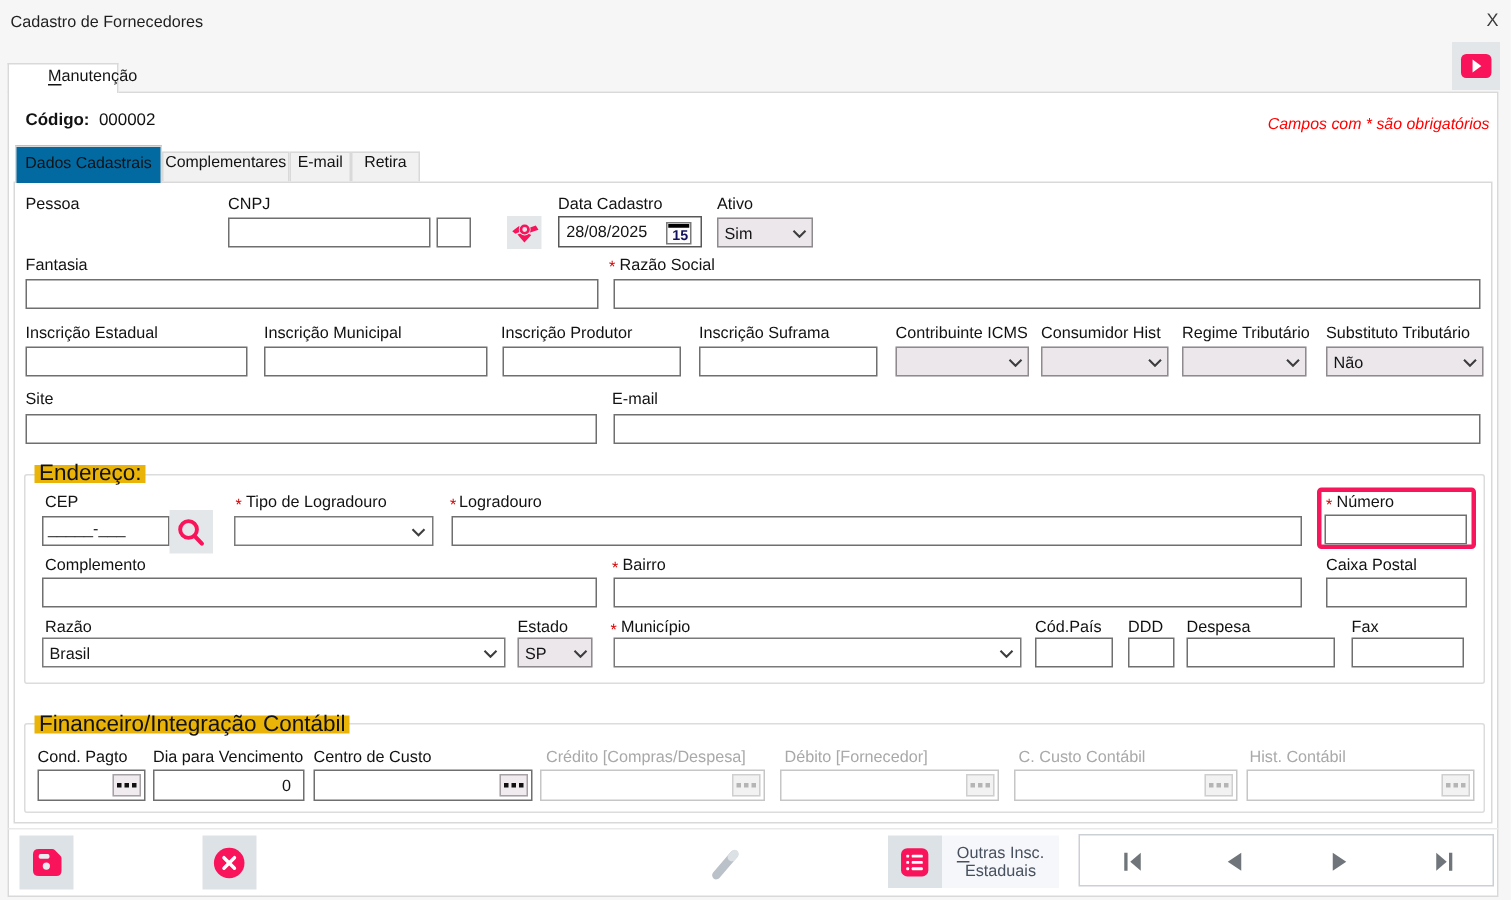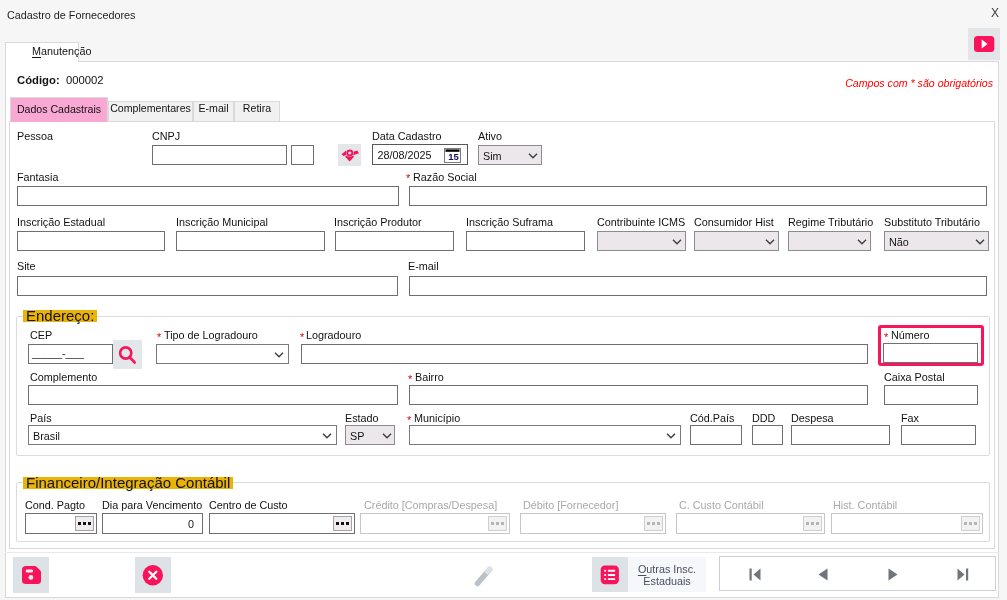--- a/index.html
+++ b/index.html
@@ -39,21 +39,21 @@
 
 <div class="abs" style="left:5px;top:42px;width:74px;height:20px;background:#fff;border:1px solid #d9d9d9;border-bottom:none;z-index:2;line-height:17px;padding-left:26px;font-size:10.8px"><u>M</u>anutenção</div>
 <div class="abs" style="left:5px;top:61px;width:994px;height:537px;background:#fff;border:1px solid #d9d9d9"></div>
 <div class="lbl" style="left:17px;top:73.5px;font-size:11.3px"><b>Código:</b>&nbsp; 000002</div>
 <div class="lbl" style="right:14px;top:77px;color:#ff0000;font-style:italic;font-size:10.6px">Campos com * são obrigatórios</div>
 
 <div class="tab" style="left:108px;top:101px;width:85px;height:21px">Complementares</div>
 <div class="tab" style="left:193px;top:101px;width:41px;height:21px">E-mail</div>
 <div class="tab" style="left:234px;top:101px;width:46px;height:21px">Retira</div>
 <div class="abs" style="left:9px;top:121px;width:986px;height:428px;background:#fff;border:1px solid #d9d9d9"></div>
-<div class="tab" style="left:10px;top:97px;width:98px;height:25px;background:#f9a8d4;border-bottom:none;z-index:3;line-height:23px">Dados Cadastrais</div>
+<div class="tab" style="left:10px;top:97px;width:98px;height:25px;background:#0369a1;border-bottom:none;z-index:3;line-height:23px">Dados Cadastrais</div>
 
 <div class="lbl" style="left:17px;top:130px">Pessoa</div>
 <div class="lbl" style="left:152px;top:130px">CNPJ</div>
 <div class="lbl" style="left:372px;top:130px">Data Cadastro</div>
 <div class="lbl" style="left:478px;top:130px">Ativo</div>
 <div class="inp" style="left:152px;top:145px;width:135px"></div>
 <div class="inp" style="left:291px;top:145px;width:23px"></div>
 <div class="iconsq" style="left:338px;top:144px;width:23px;height:22px;background:#e3e7ea">
   <svg width="23" height="22">
         <g fill="#f8135a">
@@ -153,21 +153,21 @@
 <div class="star" style="left:884px;top:331px;z-index:5">*</div>
 <div class="lbl" style="left:891px;top:329px;z-index:5">Número</div>
 <div class="inp" style="left:883px;top:343px;width:95px;z-index:5"></div>
 <div class="lbl" style="left:30px;top:371px">Complemento</div>
 <div class="star" style="left:408px;top:373px">*</div>
 <div class="lbl" style="left:415px;top:371px">Bairro</div>
 <div class="lbl" style="left:884px;top:371px">Caixa Postal</div>
 <div class="inp" style="left:28px;top:385px;width:370px"></div>
 <div class="inp" style="left:409px;top:385px;width:459px"></div>
 <div class="inp" style="left:884px;top:385px;width:94px"></div>
-<div class="lbl" style="left:30px;top:412px">País</div>
+<div class="lbl" style="left:30px;top:412px">Razão</div>
 <div class="lbl" style="left:345px;top:412px">Estado</div>
 <div class="star" style="left:407px;top:414px">*</div>
 <div class="lbl" style="left:414px;top:412px">Município</div>
 <div class="lbl" style="left:690px;top:412px">Cód.País</div>
 <div class="lbl" style="left:752px;top:412px">DDD</div>
 <div class="lbl" style="left:791px;top:412px">Despesa</div>
 <div class="lbl" style="left:901px;top:412px">Fax</div>
 <div class="combow" style="left:28px;top:425px;width:309px">
   <div class="ctext">Brasil</div>
   <svg class="abs" style="left:293px;top:7px" width="10" height="6">

